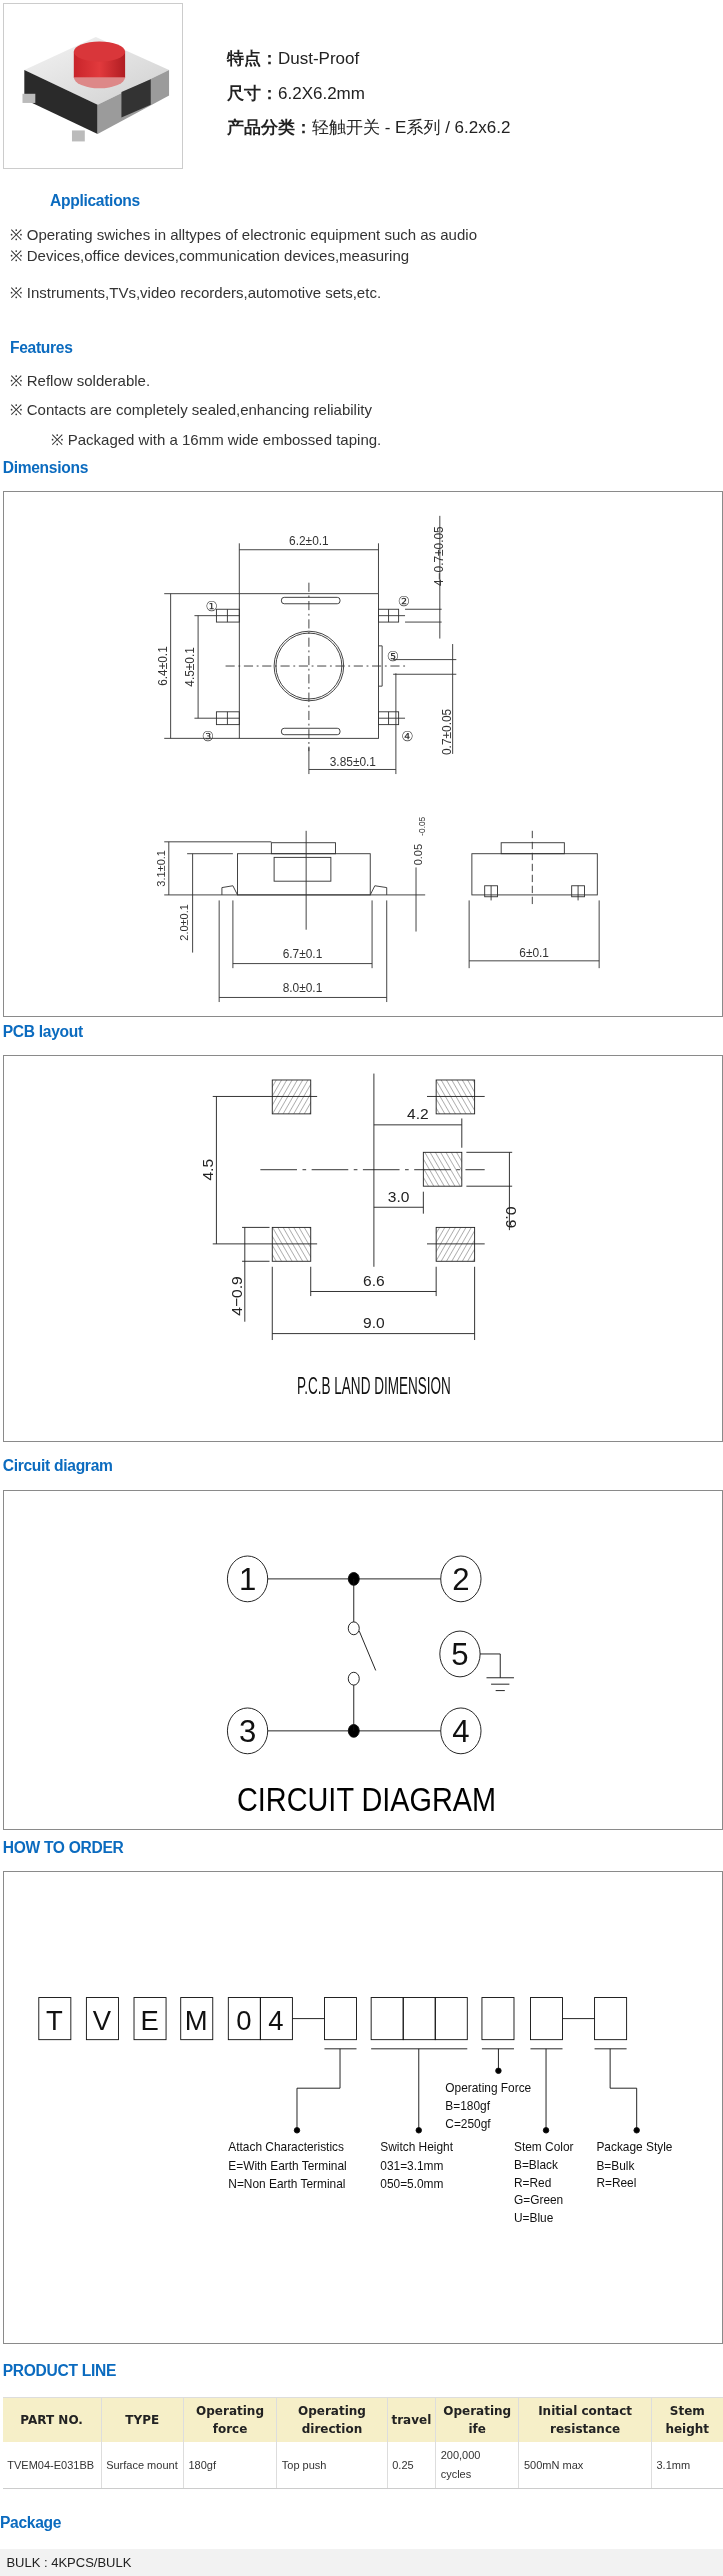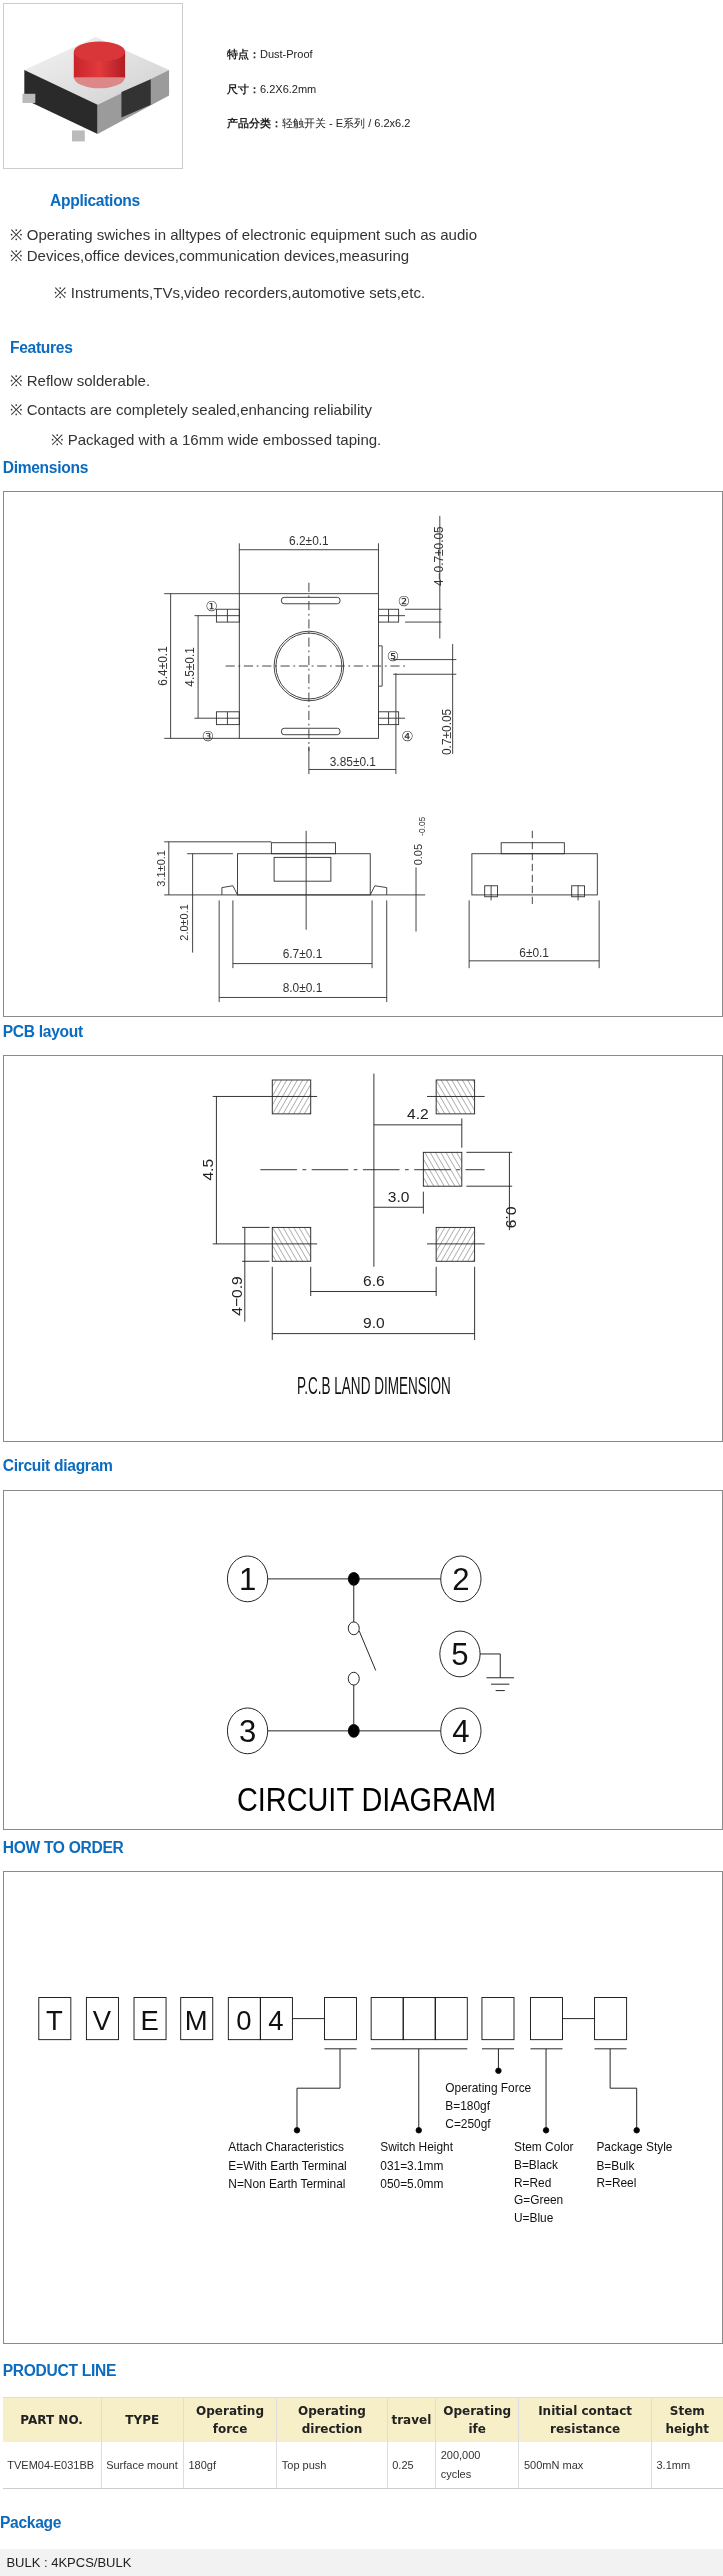--- a/index.html
+++ b/index.html
@@ -1,21 +1,21 @@
 <!DOCTYPE html>
 <html style="font-size:14.7px"><head>
 <meta charset="utf-8">
 <style>
   html, body { margin:0; padding:0; background:#fff; }
   body { width:724px; height:2576px; position:relative; overflow:hidden; font-family:"Liberation Sans", sans-serif; color:#333; }
   .abs { position:absolute; }
   .h-blue { color:#0b6bbf; font-weight:bold; font-size:15.6px; font-family:"Liberation Sans", sans-serif; letter-spacing:-0.3px; }
   .bullet { font-size:15px; color:#333; }
   .box { position:absolute; border:1.8px solid #8a8a8a; background:#fff; box-sizing:border-box; }
-  .spec-row { font-size:11px; color:#222; }
+  .spec-row { font-size:17px; color:#222; }
   .spec-label { font-weight:bold; }
   svg text { font-family:"Liberation Sans", sans-serif; }
   .serif { font-family:"Liberation Serif", serif; }
   table.pl { position:absolute; left:2.7px; top:2397px; width:720px; border-collapse:collapse; font-size:11px; }
   table.pl th { background:#f6efc8; font-family:"DejaVu Sans", sans-serif; font-weight:bold; font-size:12px; color:#222; padding:3.7px 3.7px; border-left:0.9px solid #ddd; border-top:0.9px solid #ddd; line-height:18.3px; height:37px; }
   table.pl th:first-child { border-left:none; }
   table.pl td { font-size:11px; color:#333; padding:3.7px 4.6px; border-left:0.9px solid #ddd; border-bottom:0.9px solid #ccc; height:38px; line-height:19px; text-align:left; }
   table.pl td:first-child { border-left:none; }
   .pkg-bar { position:absolute; left:0; top:2549px; width:724px; height:27.5px; background:#f2f2f2; }
   .pkg-text { position:absolute; left:6.4px; top:6.4px; font-size:13px; color:#222; }
@@ -54,21 +54,21 @@
 <div class="abs spec-row" style="left:227px;top:82px;">
   <span class="spec-label">尺寸：</span><span>6.2X6.2mm</span>
 </div>
 <div class="abs spec-row" style="left:227px;top:116px;">
   <span class="spec-label">产品分类：</span><span style="color:#222;">轻触开关 - E系列 / 6.2x6.2</span>
 </div>
 
 <div class="abs h-blue" style="left:10px;top:192px;margin-left:40px;">Applications</div>
 <div class="abs bullet" style="left:10px;top:224px;"><span>※</span> <span>Operating swiches in alltypes of electronic equipment such as audio</span></div>
 <div class="abs bullet" style="left:10px;top:245px;"><span>※</span> <span>Devices,office devices,communication devices,measuring</span></div>
-<div class="abs bullet" style="left:10px;top:282px;margin-left:44px;"><span>※</span> <span>Instruments,TVs,video recorders,automotive sets,etc.</span></div>
+<div class="abs bullet" style="left:10px;top:282px;"><span>※</span> <span>Instruments,TVs,video recorders,automotive sets,etc.</span></div>
 
 <div class="abs h-blue" style="left:10px;top:339px;">Features</div>
 <div class="abs bullet" style="left:10px;top:370px;"><span>※</span> <span>Reflow solderable.</span></div>
 <div class="abs bullet" style="left:10px;top:399px;"><span>※</span> <span>Contacts are completely sealed,enhancing reliability</span></div>
 <div class="abs bullet" style="left:26px;top:429px;margin-left:25px;"><span>※</span> <span>Packaged with a 16mm wide embossed taping.</span></div>
 
 <div class="abs h-blue" style="left:2.7px;top:459px;">Dimensions</div>
 <div class="box" style="left:2.7px;top:491px;width:720px;height:526px;">
   <svg width="716" height="522" style="position:absolute;left:0;top:0;" font-size="13" stroke="#333" fill="none" viewBox="0 0 782 570">
 

